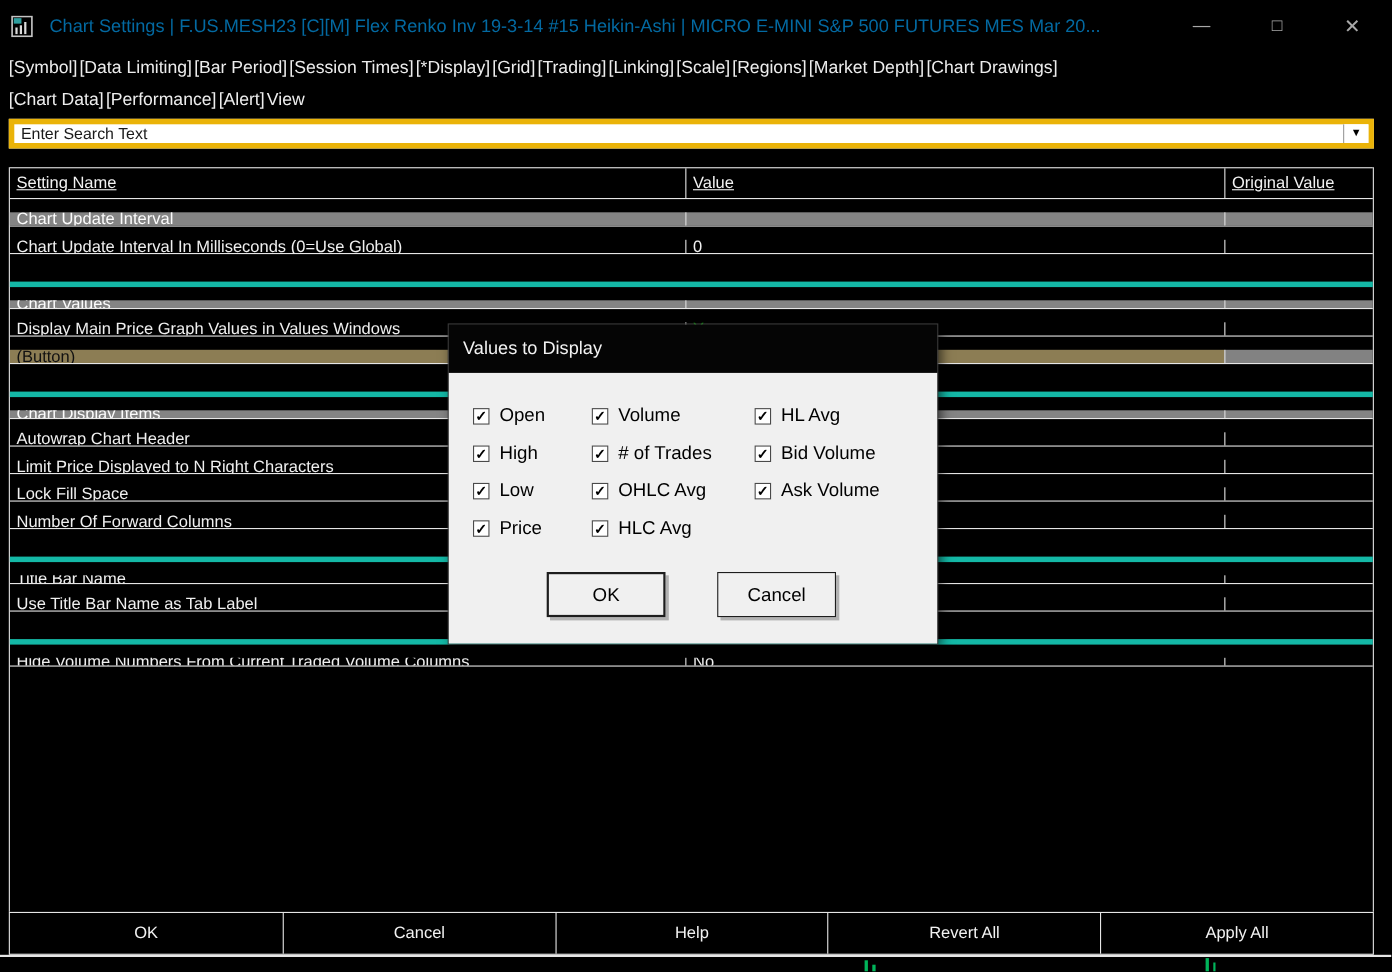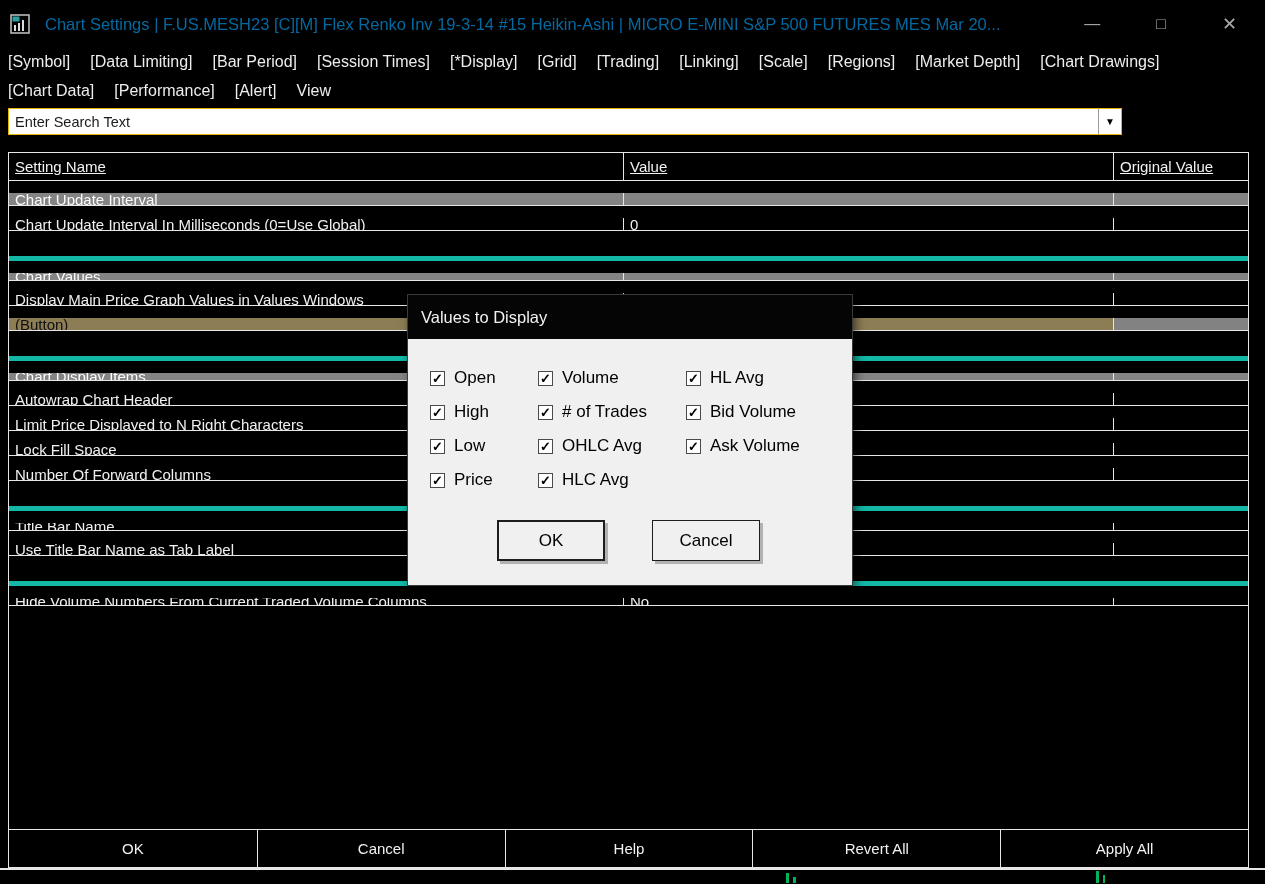--- a/index.html
+++ b/index.html
@@ -12,26 +12,26 @@
     color:#f0f0f0;
   }
   
   .titlebar { position:absolute; left:0; top:0; width:1265px; height:48px; background:#000; display:flex; align-items:center; }
   .app-icon { margin-left:10px; width:20px; height:20px; flex:0 0 auto; }
   .win-title { margin-left:15px; color:#0369a1; font-size:16.5px; white-space:nowrap; overflow:hidden; }
   .win-controls { position:absolute; right:28px; top:0; height:48px; display:flex; align-items:center; gap:56px; color:#a8a8a8; }
   .win-btn { font-size:16px; line-height:1; cursor:default; }
   .win-btn.close { font-size:18px; }
   
-  .menubar { position:absolute; left:8px; display:flex; gap:20px; color:#ededed; font-size:16px; white-space:nowrap; }
+  .menubar { position:absolute; left:8px; display:flex; gap:2px; color:#ededed; font-size:16px; white-space:nowrap; }
   #menu-row1 { top:53px; }
   #menu-row2 { top:82px;text-align:center; }
   .menu-item { cursor:default; }
   
-  .searchbox { position:absolute; left:8px; top:108px; width:1114px; height:27px; background:#fff; border:1px solid #eab308; display:flex; align-items:stretch; }
+  .searchbox { position:absolute; left:8px; top:108px; width:1241px; height:27px; background:#fff; border:5px solid #eab308; display:flex; align-items:stretch; }
   .searchbox input { flex:1; border:none; outline:none; background:transparent; font-family:inherit; font-size:14.5px; color:#1a1a1a; padding-left:6px; }
   .combo-arrow { width:23px; display:flex; align-items:center; justify-content:center; font-size:10px; color:#000; border-left:1px solid #9a9a9a; background:#fff; }
   
   .settings-table { position:absolute; left:8px; top:152px; width:1241px; height:677px; border-left:1px solid #e6e6e6; border-right:1px solid #e6e6e6; }
   .thead { display:grid; grid-template-columns:614px 490px 135px; height:29px; border-top:1px solid #e6e6e6; border-bottom:1px solid #e6e6e6; font-size:15px; color:#f2f2f2; }
   .thead .cell { display:flex; align-items:center; padding-left:6px;text-decoration:underline; }
   .thead .cell + .cell { border-left:1px solid #e6e6e6; }
   .trow { display:grid; grid-template-columns:614px 490px 135px; height:25px; font-size:15px; }
   .trow.item, .trow.section, .trow.selected { border-bottom:1px solid #e6e6e6; }
   .trow.bt { border-top:5px solid #14b8a6; }

